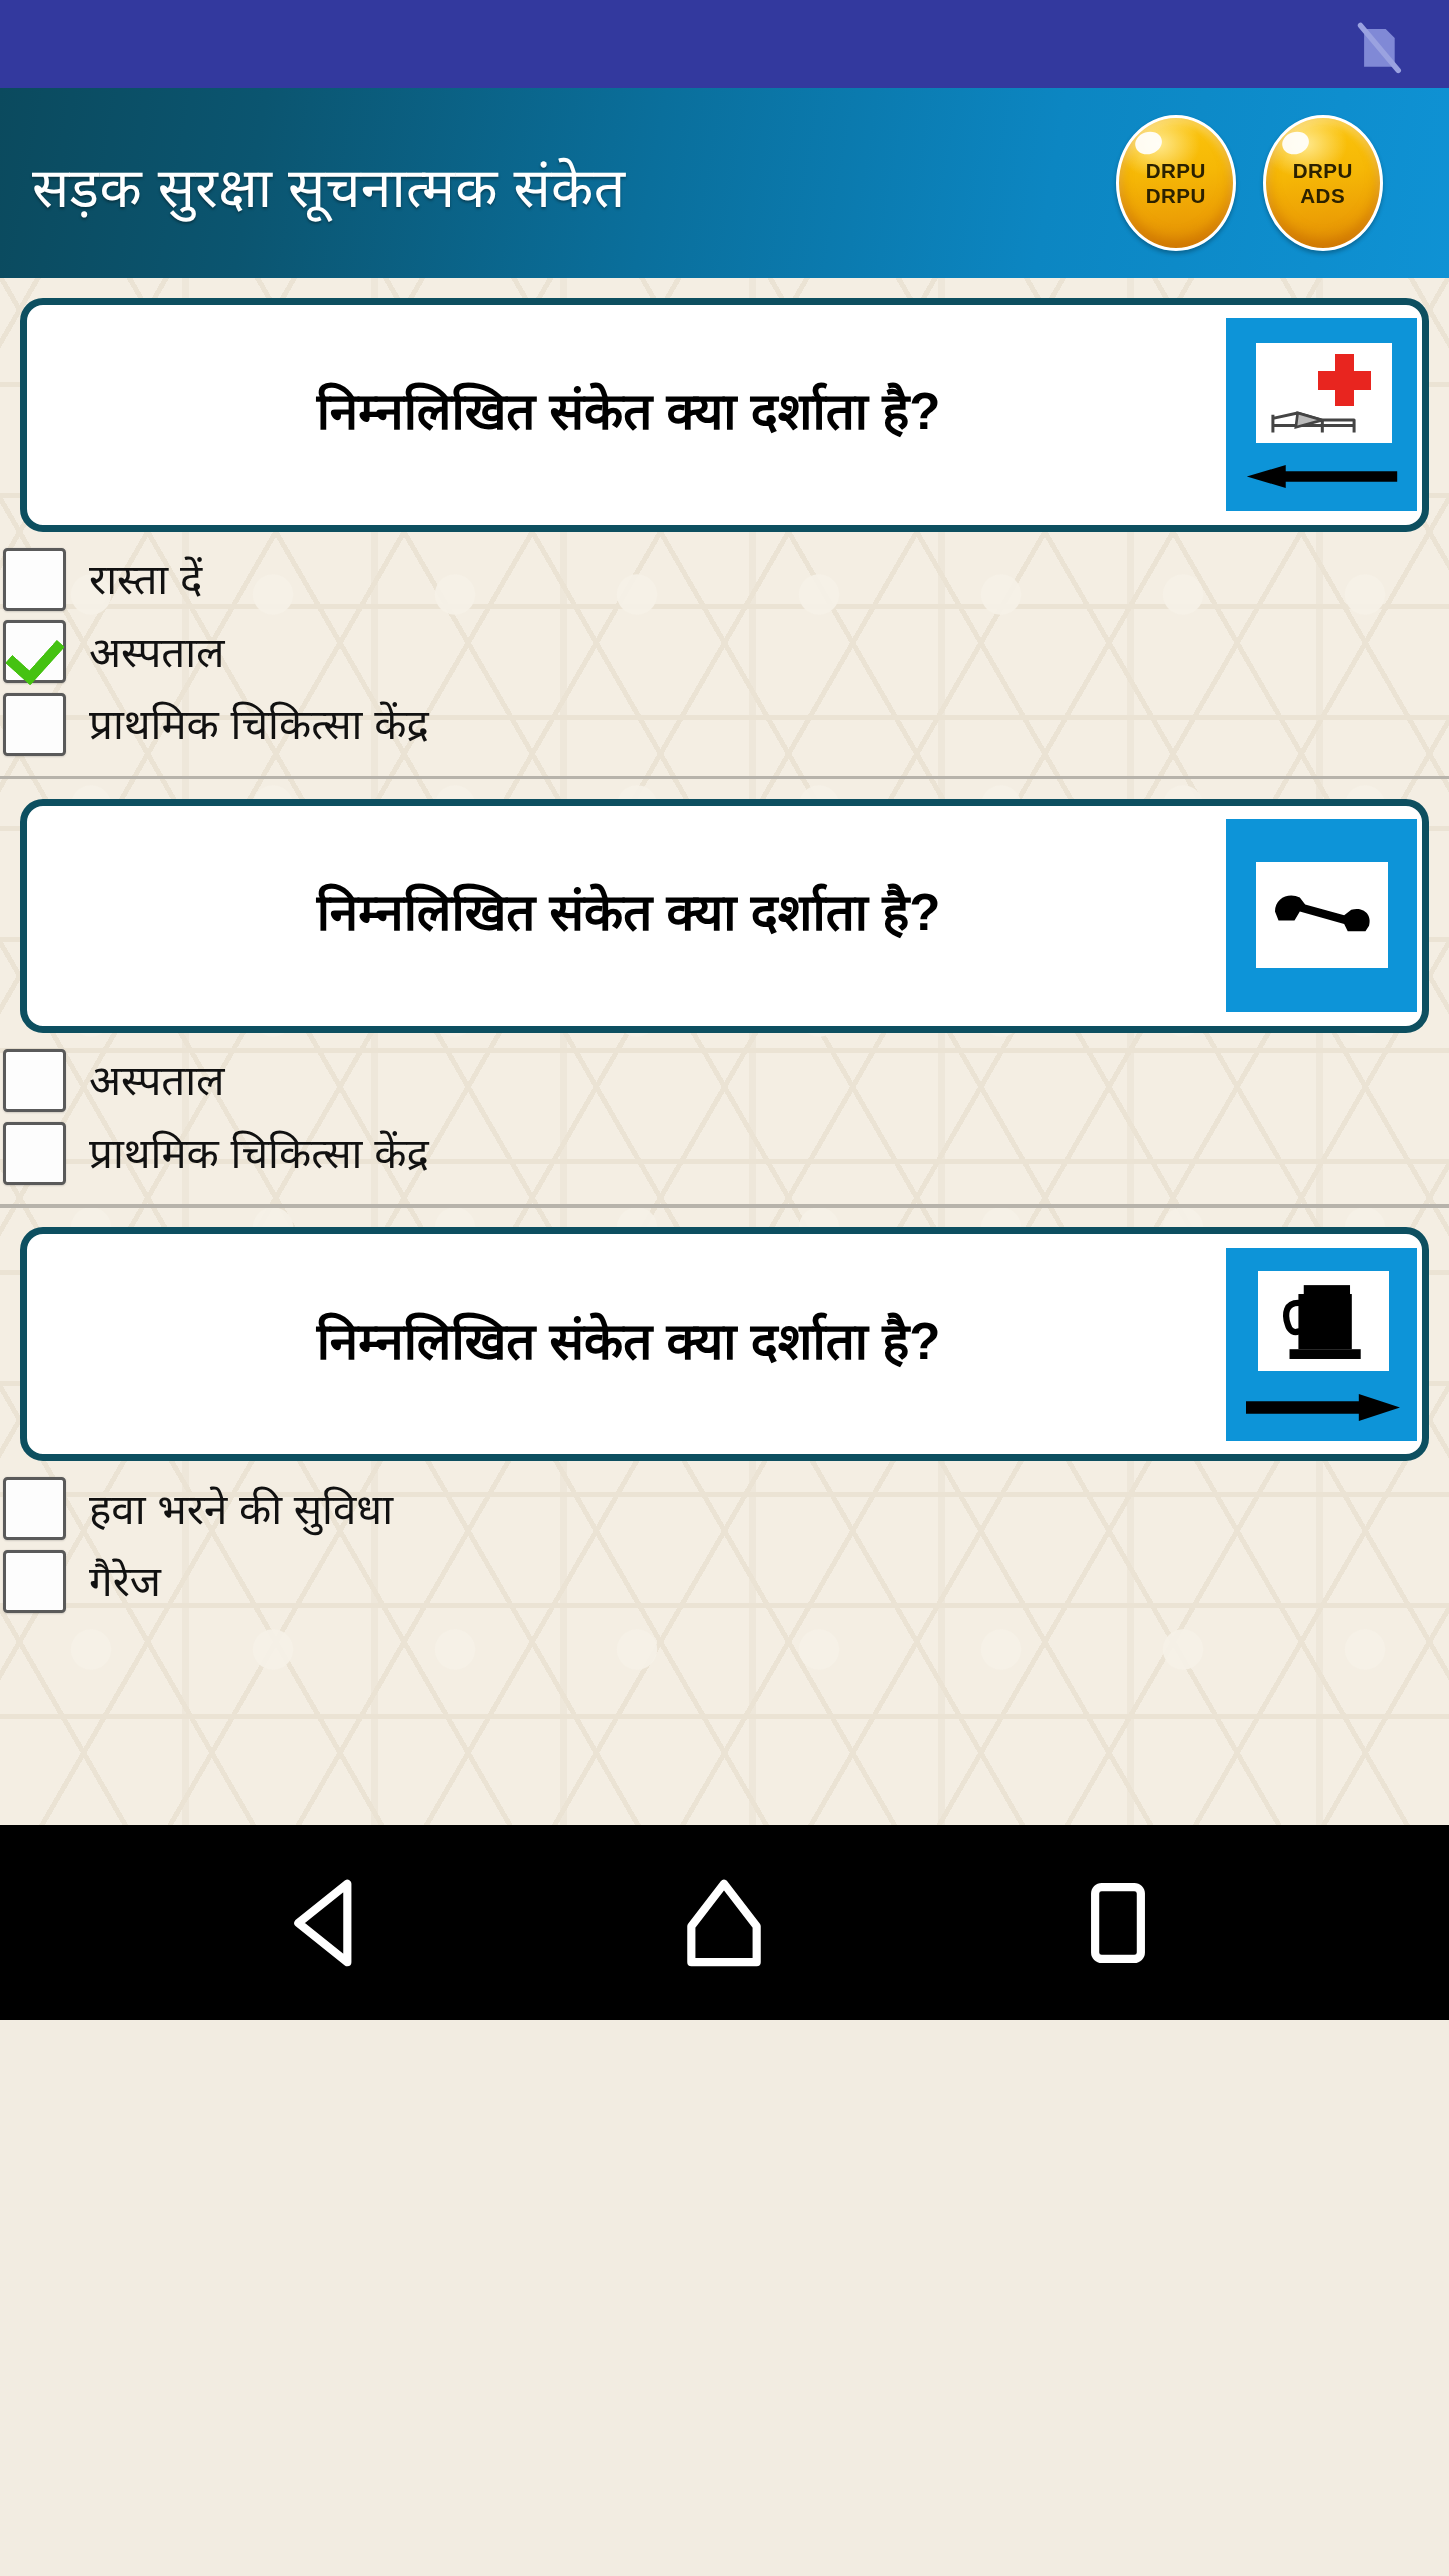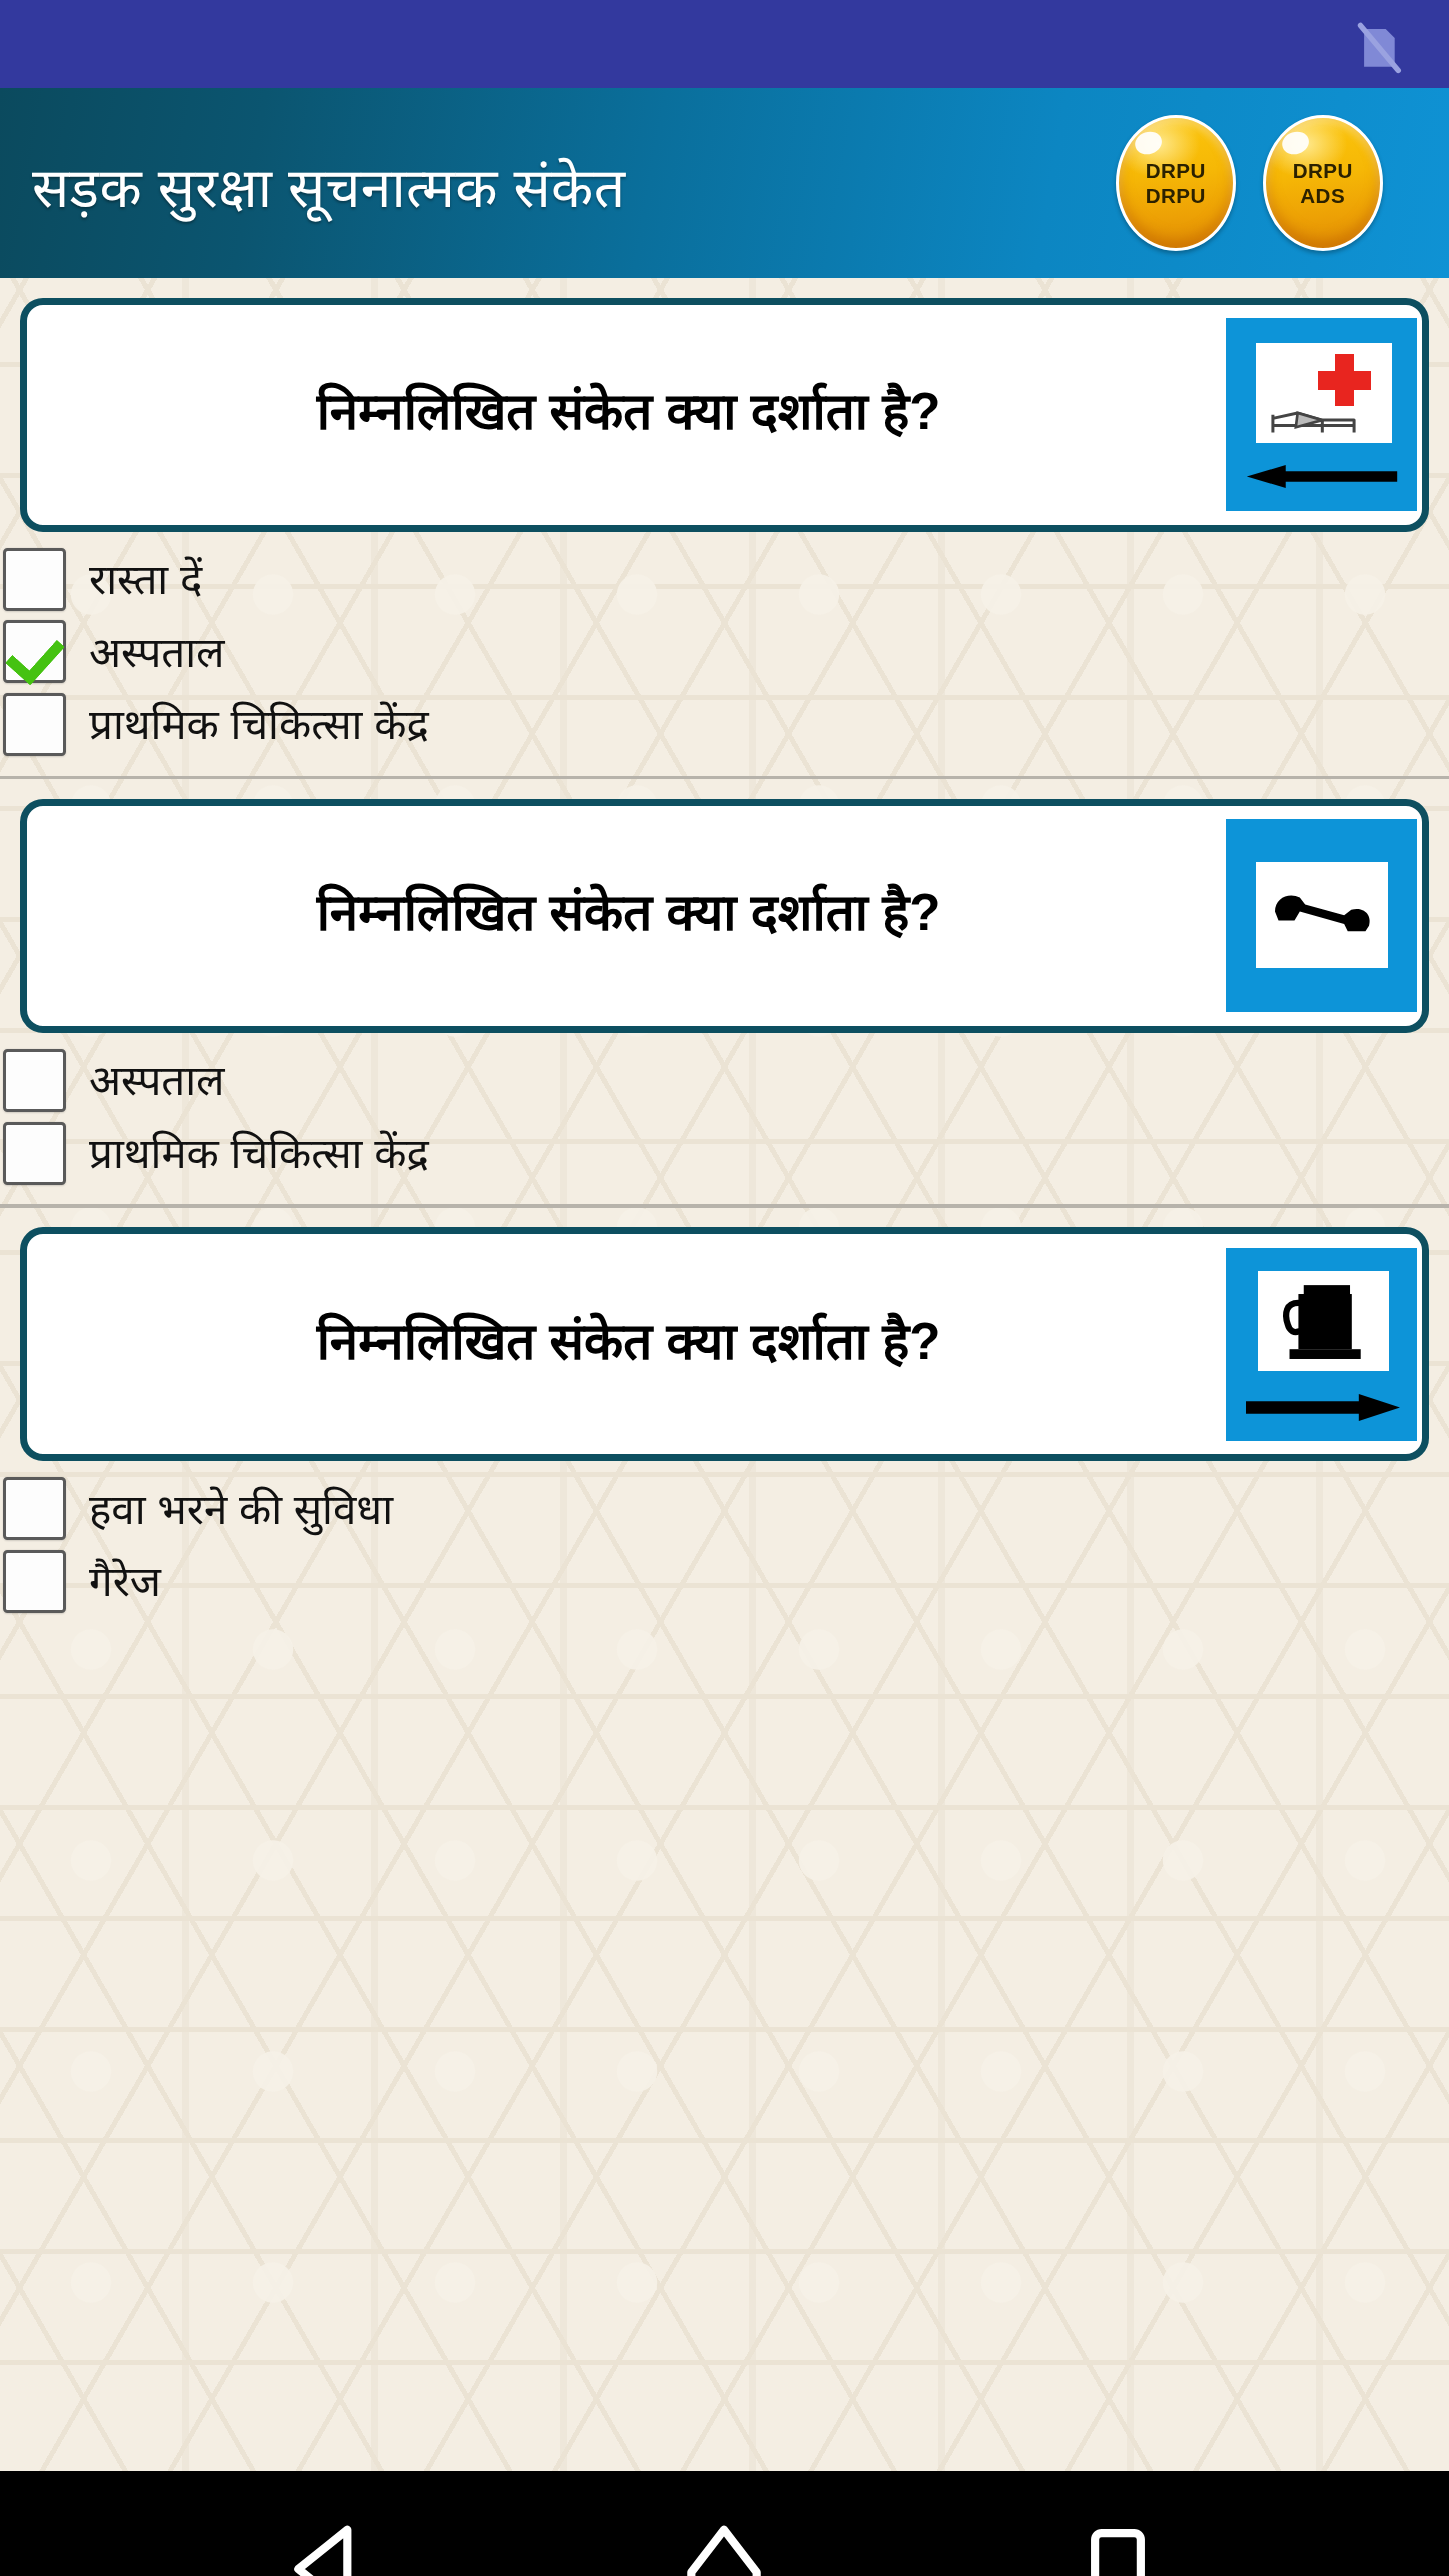--- a/index.html
+++ b/index.html
@@ -91,21 +91,21 @@
     line-height: 1.22;
     letter-spacing: 0.4px;
     text-align: center;
     position: relative;
     z-index: 2;
   }
 
   
   .content {
     position: relative;
-    height: 2193px;
+    height: 1547px;
     background-color: #f4eee3;
     overflow: hidden;
   }
   .pattern {
     position: absolute;
     inset: 0;
     opacity: .75;
     background-image:
       repeating-linear-gradient(60deg, transparent 0 106px, #e8e0d0 106px 111px),
       repeating-linear-gradient(-60deg, transparent 0 106px, #e8e0d0 106px 111px),

